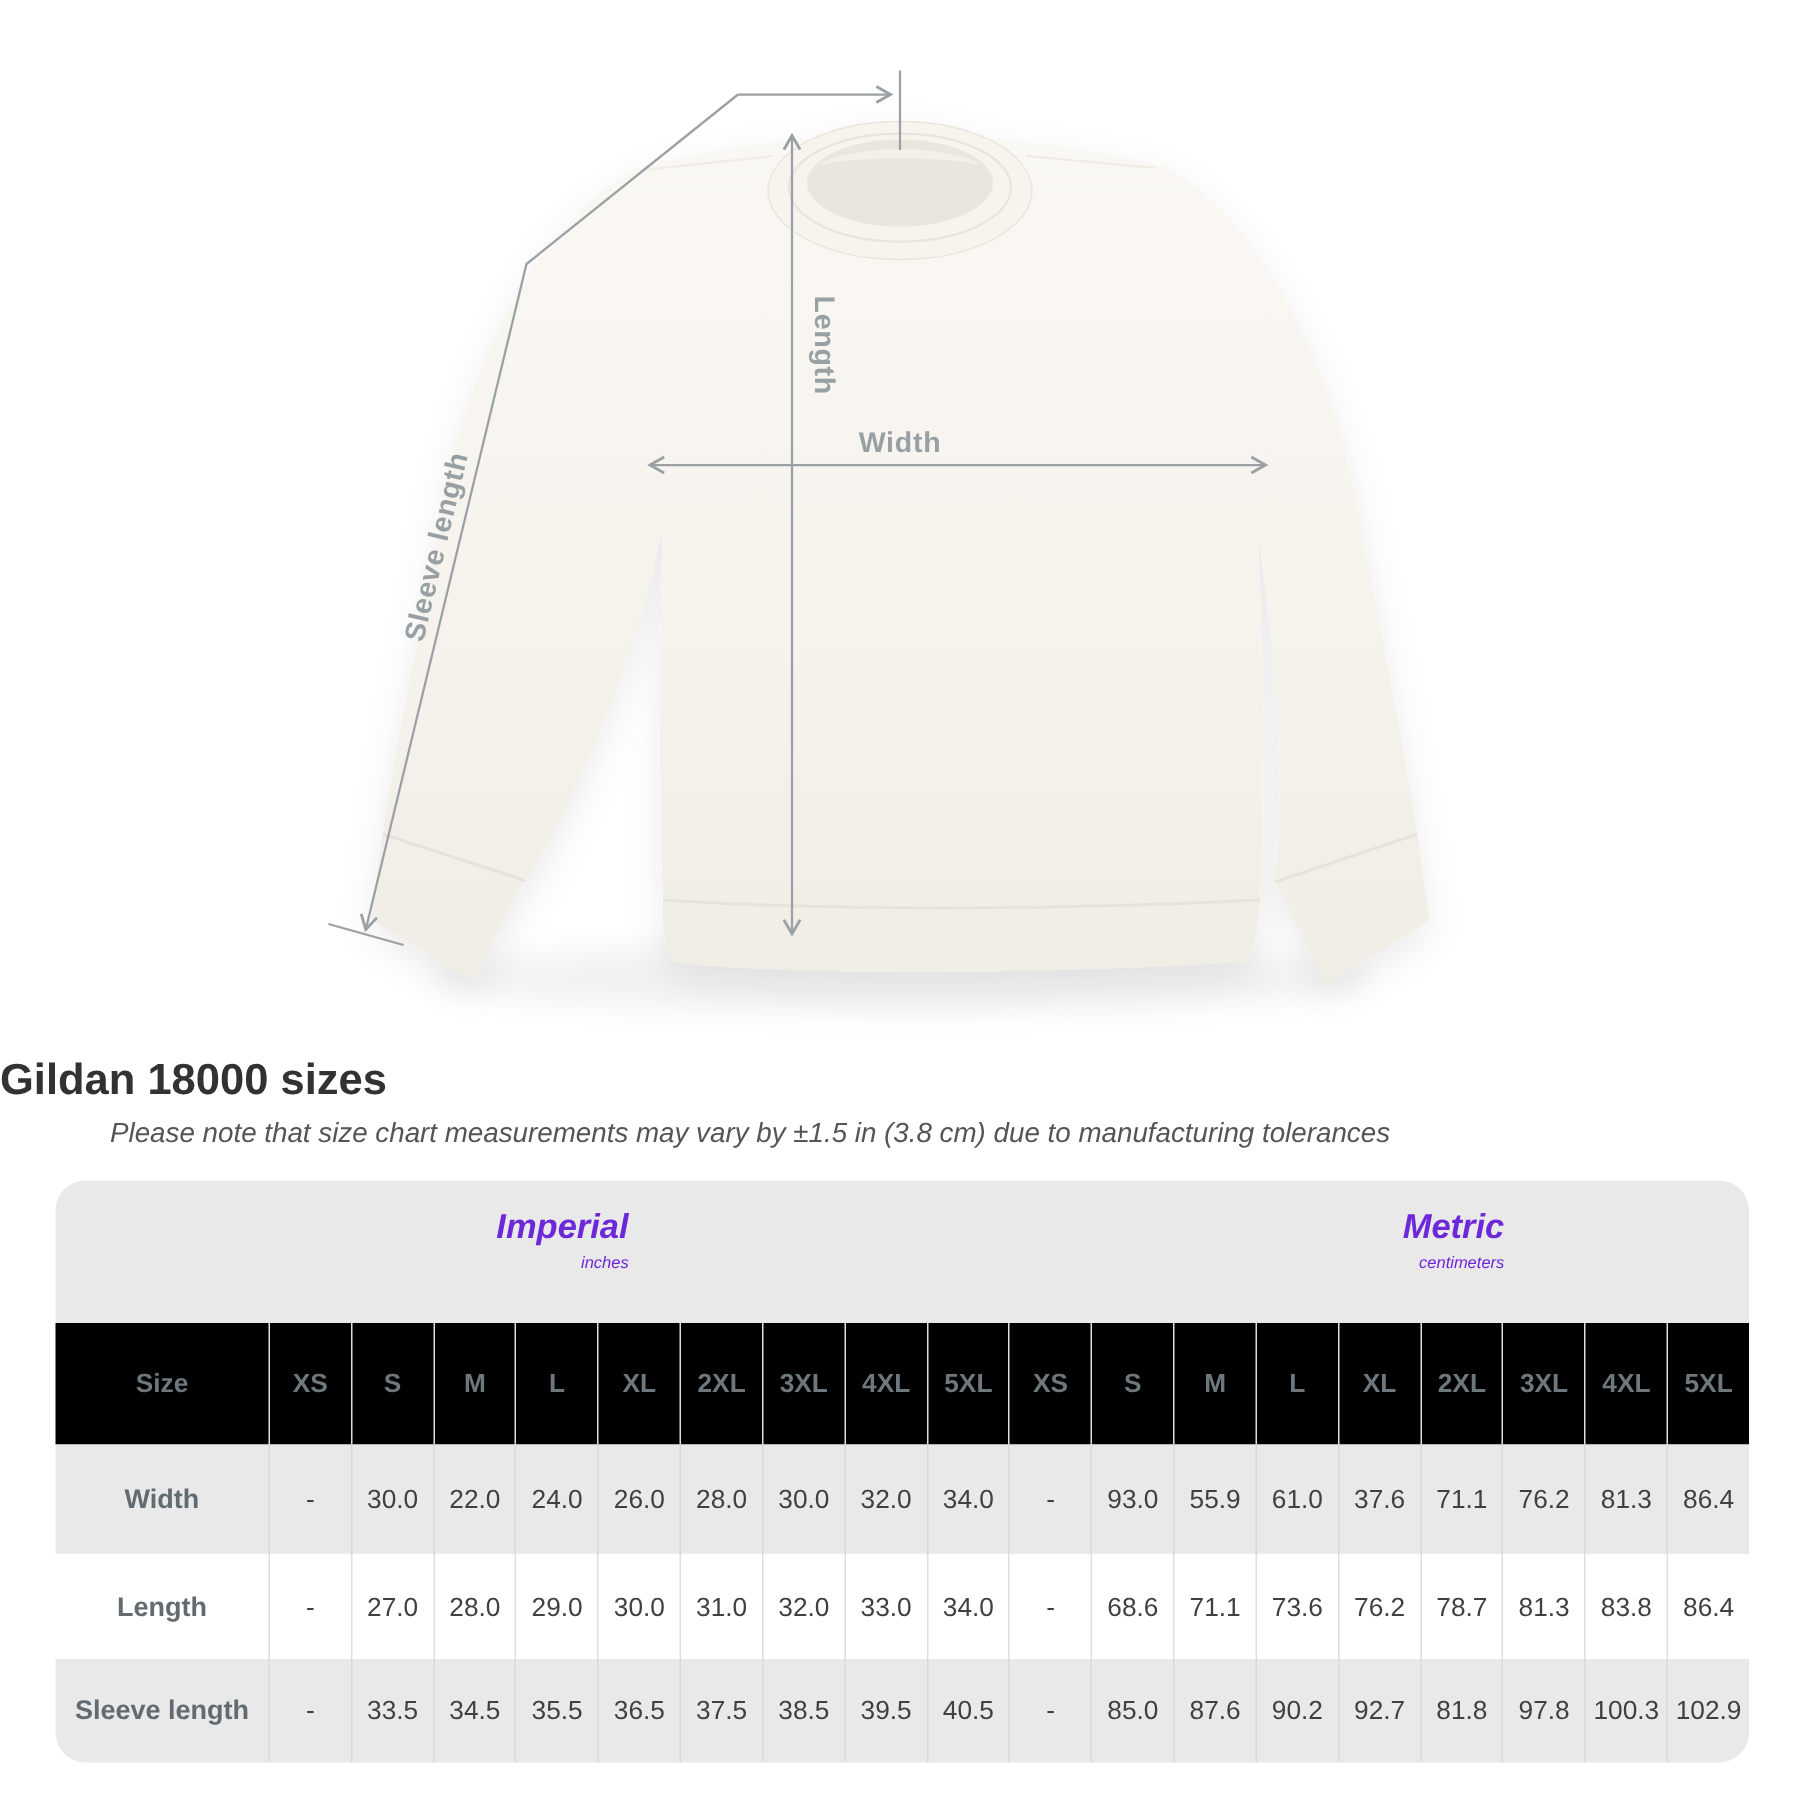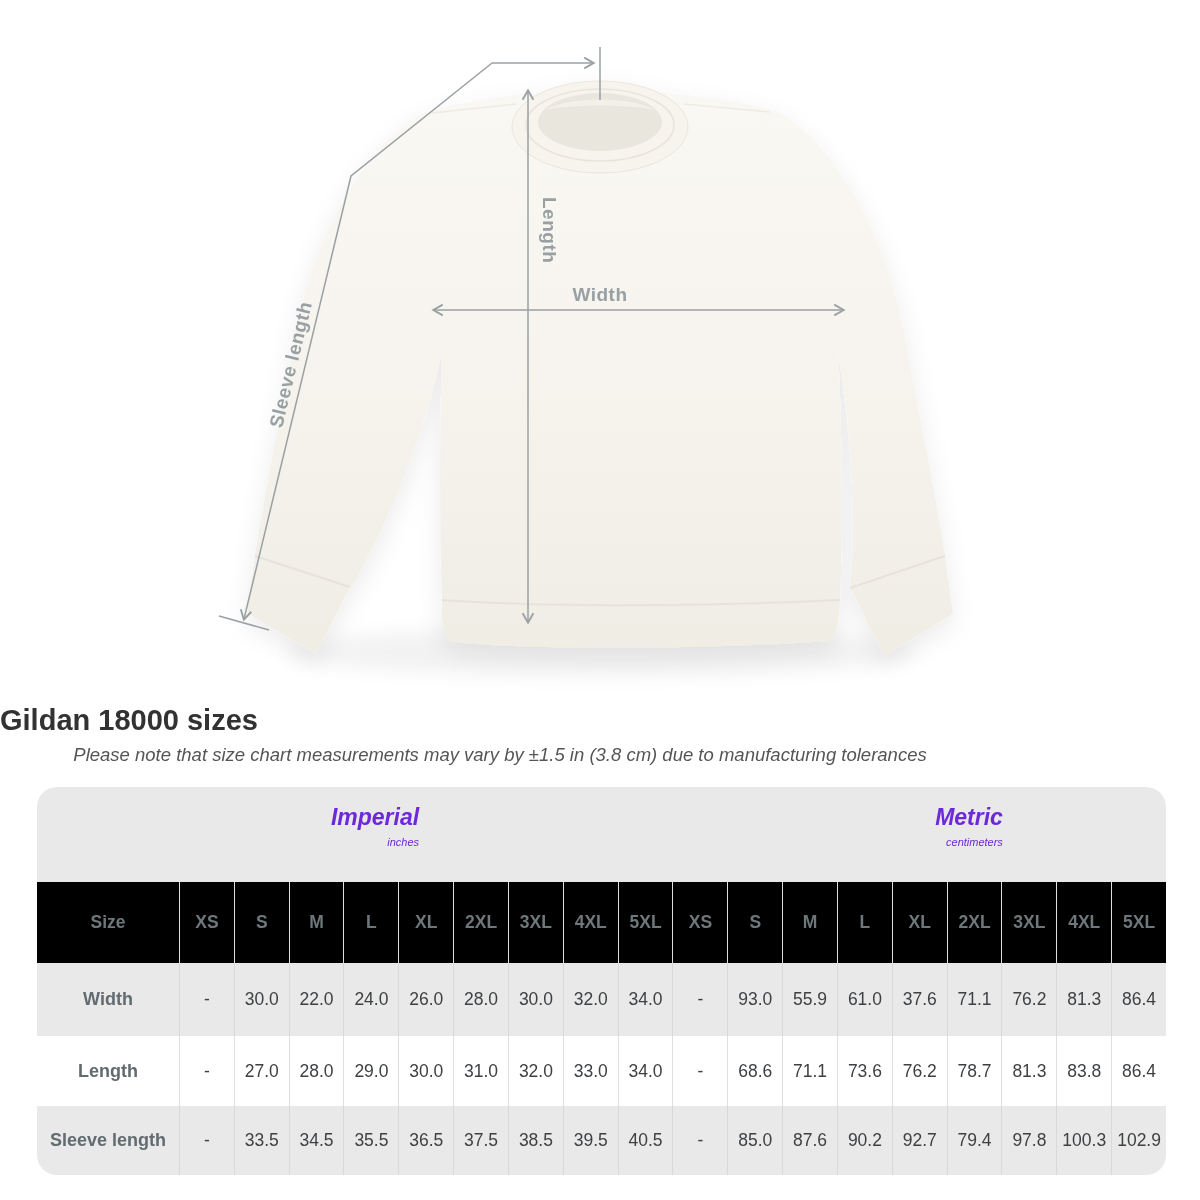--- a/index.html
+++ b/index.html
@@ -211,18 +211,18 @@
       <span class="cell">36.5</span>
       <span class="cell">37.5</span>
       <span class="cell">38.5</span>
       <span class="cell">39.5</span>
       <span class="cell">40.5</span>
       <span class="cell">-</span>
       <span class="cell">85.0</span>
       <span class="cell">87.6</span>
       <span class="cell">90.2</span>
       <span class="cell">92.7</span>
-      <span class="cell">79.4</span>
+      <span class="cell">81.8</span>
       <span class="cell">97.8</span>
       <span class="cell">100.3</span>
       <span class="cell">102.9</span>
     </div>
 </div>
 
 </body></html>

